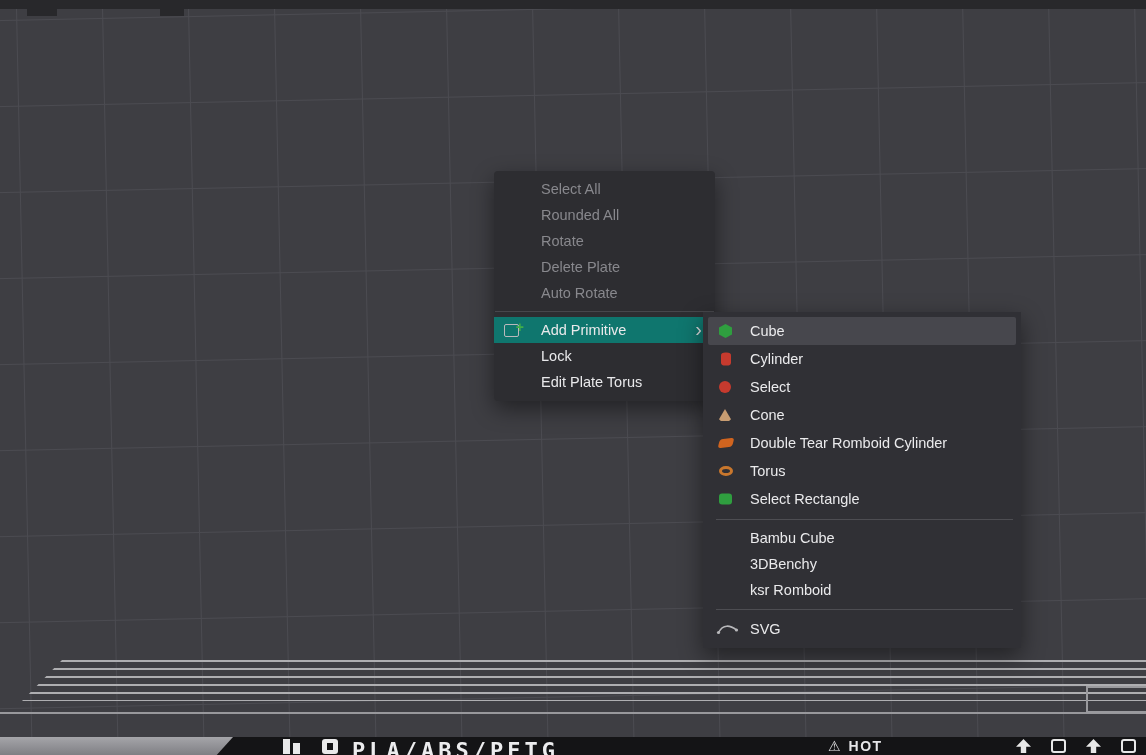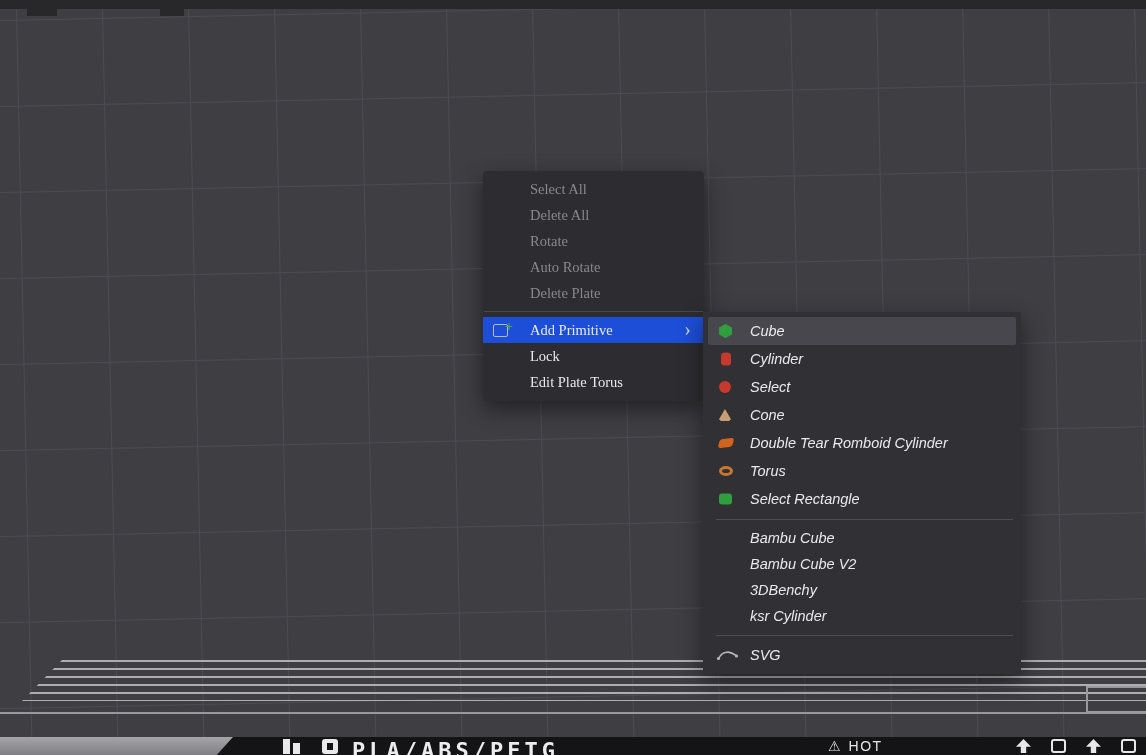--- a/index.html
+++ b/index.html
@@ -36,48 +36,48 @@
   .logo-mark { position:absolute; top:2px; display:flex; gap:3px; }
   .logo-mark .bar1 { width:7px; height:15px; background:#e9e9ea; }
   .logo-mark .bar2 { width:7px; height:11px; margin-top:4px; background:#e9e9ea; }
   .studio-mark { position:absolute; left:322px; top:2px; width:16px; height:15px;
     background:#e9e9ea; border-radius:3px; }
   .studio-mark .hole { position:absolute; left:5px; top:4px; width:6px; height:7px; background:#141416; }
   .material-text { position:absolute; left:352px; top:1px; color:#ececee;
     font-family:"DejaVu Sans Mono",monospace; font-weight:bold; font-size:22px; letter-spacing:4px; }
   .hot-wrap { position:absolute; left:828px; top:1px; display:flex; align-items:center; gap:8px; color:#e6e6e8; }
   .hot-icon { font-size:14px; line-height:16px; }
-  .hot-text { font-weight:normal; font-size:14px; letter-spacing:1.5px; }
+  .hot-text { font-weight:bold; font-size:14px; letter-spacing:1.5px; }
   .right-icons { position:absolute; left:1016px; top:2px; display:flex; align-items:center; gap:20px; }
   .up-arrow { width:15px; height:14px; background:#e8e8e8;
     clip-path:polygon(50% 0,100% 55%,68% 55%,68% 100%,32% 100%,32% 55%,0 55%); }
   .box-icon { width:15px; height:14px; border:2px solid #e8e8e8; border-radius:3px; }
 
   
-  .ctx-menu { position:absolute; left:483px; top:171px; width:221px;
+  .ctx-menu { position:absolute; left:494px; top:171px; width:221px;
     background:#2d2d31; border-radius:4px; padding:5px 0 6px;
-    box-shadow:0 8px 22px rgba(0,0,0,0.45); z-index:5;font-family:Liberation Serif, serif; }
+    box-shadow:0 8px 22px rgba(0,0,0,0.45); z-index:5; }
   .ctx-item { position:relative; height:26px; line-height:26px; padding-left:47px;
     font-size:14.5px; color:#e9e9eb; white-space:nowrap; }
   .ctx-item.disabled { color:#88888d; }
-  .ctx-item.hover { background:#1d4ed8; }
+  .ctx-item.hover { background:#0f766e; }
   .ctx-sep { height:1px; background:#47474c; margin:5px 1px; }
   .chevron { position:absolute; right:13px; top:-1px; font-size:20px; color:#d8d8da; }
   .add-prim-icon { position:absolute; left:10px; top:7px; width:15px; height:13px;
     border:1.5px solid #b9b9bc; border-radius:2px; }
   .add-prim-icon::after { content:"+"; position:absolute; right:-6px; top:-11px;
     color:#3fae4a; font-size:14px; font-weight:bold; }
 
   
   .sub-menu { position:absolute; left:703px; top:312px; width:318px;
     background:#303035; padding:5px 0 5px; box-shadow:0 8px 22px rgba(0,0,0,0.45); z-index:6; }
   .sub-item { position:relative; height:28px; display:flex; align-items:center;
     padding-left:47px; font-size:14.5px; color:#eaeaec; white-space:nowrap; }
   .sub-item.model { height:26px;align-items:center; }
-  .sub-item .lbl { position:relative; z-index:1;font-style:italic; }
+  .sub-item .lbl { position:relative; z-index:1; }
   .sub-item.hl::before { content:""; position:absolute; left:5px; right:5px; top:0; bottom:0;
     background:#47474d; border-radius:2px; z-index:0; }
   .sub-sep { height:1px; background:#4d4d52; margin:6px 8px 5px 13px; }
 
   .p-icon { position:absolute; left:16px; top:50%; transform:translateY(-50%); z-index:1; }
   .shape-cube     { width:13px; height:14px; background:currentColor;
                     clip-path:polygon(50% 0,100% 25%,100% 75%,50% 100%,0 75%,0 25%); }
   .shape-cylinder { width:10px; height:13px; background:currentColor; border-radius:45%/22%; left:18px; }
   .shape-sphere   { width:12px; height:12px; background:currentColor; border-radius:50%; }
   .shape-cone     { width:12px; height:12px; background:currentColor;
@@ -101,30 +101,30 @@
 
   <div class="plate-front"></div>
   <div class="plate-line"></div>
   <div class="corner-box"></div>
 
   <div class="ctx-menu">
     <div class="ctx-item disabled">
       <span class="lbl">Select All</span>
     </div>
     <div class="ctx-item disabled">
-      <span class="lbl">Delete All</span>
+      <span class="lbl">Rounded All</span>
     </div>
     <div class="ctx-item disabled">
       <span class="lbl">Rotate</span>
     </div>
     <div class="ctx-item disabled">
+      <span class="lbl">Delete Plate</span>
+    </div>
+    <div class="ctx-item disabled">
       <span class="lbl">Auto Rotate</span>
-    </div>
-    <div class="ctx-item disabled">
-      <span class="lbl">Delete Plate</span>
     </div>
     <div class="ctx-sep"></div>
     <div class="ctx-item hover">
       <span class="add-prim-icon"></span>
       <span class="lbl">Add Primitive</span>
       <span class="chevron">›</span>
     </div>
     <div class="ctx-item">
       <span class="lbl">Lock</span>
     </div>
@@ -160,27 +160,24 @@
     </div>
     <div class="sub-item">
       <span class="p-icon shape-rrect" style="color: rgb(47, 158, 63);"></span>
       <span class="lbl">Select Rectangle</span>
     </div>
     <div class="sub-sep"></div>
     <div class="sub-item model">
       <span class="lbl">Bambu Cube</span>
     </div>
     <div class="sub-item model">
-      <span class="lbl">Bambu Cube V2</span>
+      <span class="lbl">3DBenchy</span>
     </div>
     <div class="sub-item model">
-      <span class="lbl">3DBenchy</span>
-    </div>
-    <div class="sub-item model">
-      <span class="lbl">ksr Cylinder</span>
+      <span class="lbl">ksr Romboid</span>
     </div>
     <div class="sub-sep"></div>
     <div class="sub-item">
       <svg class="svg-curve" width="23" height="13" viewBox="0 0 23 13">
         <path d="M2.5 10 C 7 1.5, 14 2.5, 20.5 7.5" stroke="#b8b8bb" stroke-width="1.6" fill="none"></path>
         <circle cx="2.5" cy="10" r="1.6" fill="#b8b8bb"></circle>
         <circle cx="20.5" cy="7.5" r="1.6" fill="#b8b8bb"></circle>
       </svg>
       <span class="lbl">SVG</span>
     </div>

